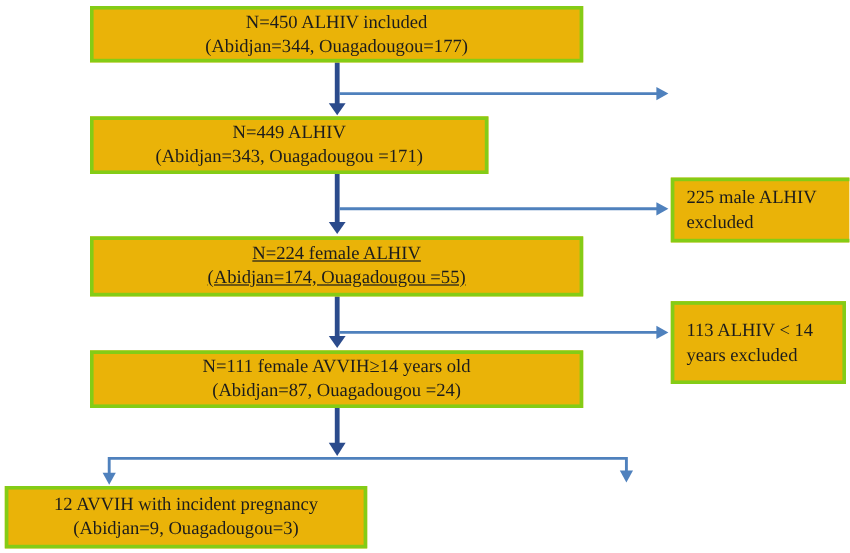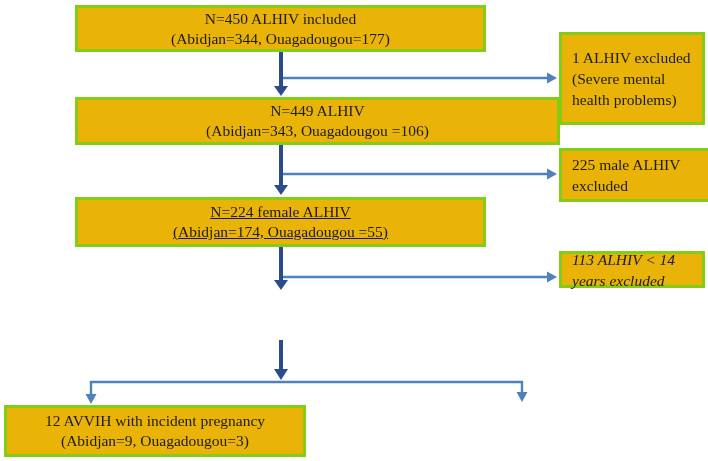--- a/index.html
+++ b/index.html
@@ -26,28 +26,28 @@
     justify-content: center;
     font-size: 15.5px;
     line-height: 20px;
   }
   .box.center { align-items: center; text-align: center; }
   .box.leftal { align-items: flex-start; text-align: left; padding: 4px 6px 4px 10px; line-height: 21px; }
   .box span { display: block; }
 
   
   #mb0 { left: 75px;  top: 5px;   width: 411px; height: 47px; }
-  #mb1 { left: 75px;  top: 97px;  width: 485px; height: 48px; }
+  #mb1 { left: 75px;  top: 97px;  width: 332px; height: 48px; }
   #mb2 { left: 75px;  top: 197px; width: 411px; height: 50px; text-decoration: underline; }
   #mb3 { left: 75px;  top: 292px; width: 411px; height: 48px; }
 
   
   #eb0 { left: 559px; top: 32px;  width: 146px; height: 93px; }
   #eb1 { left: 559px; top: 148px; width: 176px; height: 54px; }
-  #eb2 { left: 559px; top: 251px; width: 146px; height: 37px; font-style: italic; }
+  #eb2 { left: 559px; top: 251px; width: 146px; height: 69px; }
 
   
   #ob0 { left: 4px;   top: 405px; width: 302px; height: 52px; }
   #ob1 { left: 368px; top: 403px; width: 336px; height: 52px; }
 
   svg.arrows {
     position: absolute;
     left: 0; top: 0;
     width: 708px;
     height: 461px;
@@ -98,32 +98,33 @@
     </g>
   </svg>
 
   <div class="box center" id="mb0">
     <span>N=450 ALHIV included</span>
     <span>(Abidjan=344, Ouagadougou=177)</span>
   </div>
 
   <div class="box center" id="mb1">
     <span>N=449 ALHIV</span>
-    <span>(Abidjan=343, Ouagadougou =106)</span>
+    <span>(Abidjan=343, Ouagadougou =171)</span>
   </div>
 
   <div class="box center" id="mb2">
     <span>N=224 female ALHIV</span>
     <span>(Abidjan=174, Ouagadougou =55)</span>
   </div>
 
+  <div class="box center" id="mb3">
+    <span>N=111 female AVVIH≥14 years old</span>
+    <span>(Abidjan=87, Ouagadougou =24)</span>
+  </div>
 
-  <div class="box leftal" id="eb0">
-    <span>1 ALHIV excluded (Severe mental health problems)</span>
-  </div>
 
   <div class="box leftal" id="eb1">
     <span>225 male ALHIV excluded</span>
   </div>
 
   <div class="box leftal" id="eb2">
     <span>113 ALHIV &lt; 14 years excluded</span>
   </div>
 
   <div class="box center" id="ob0">

